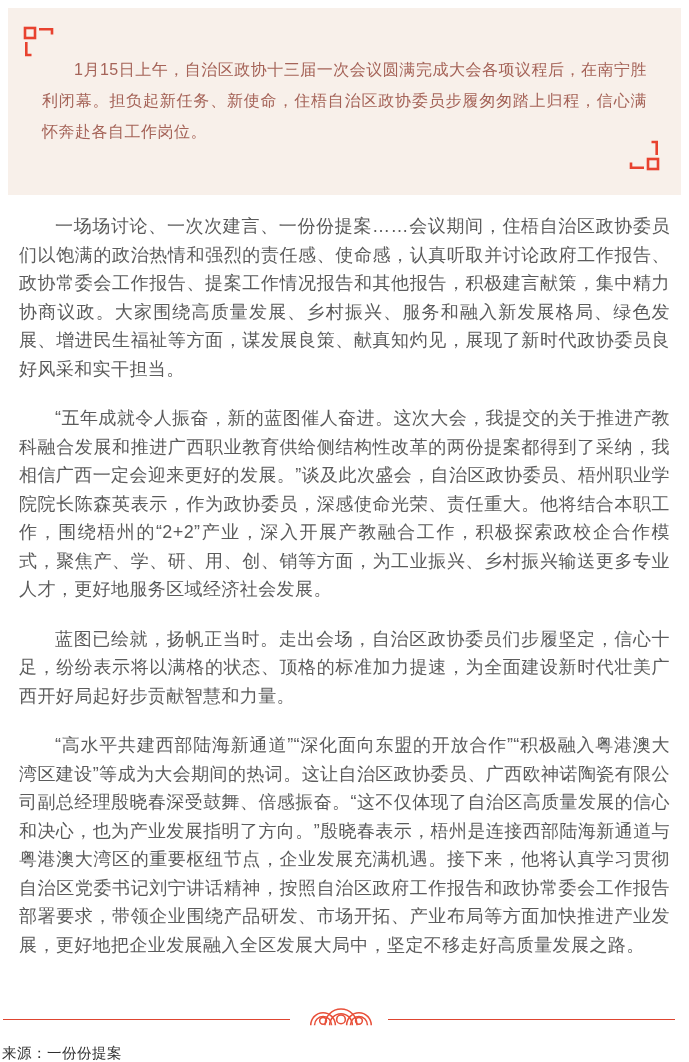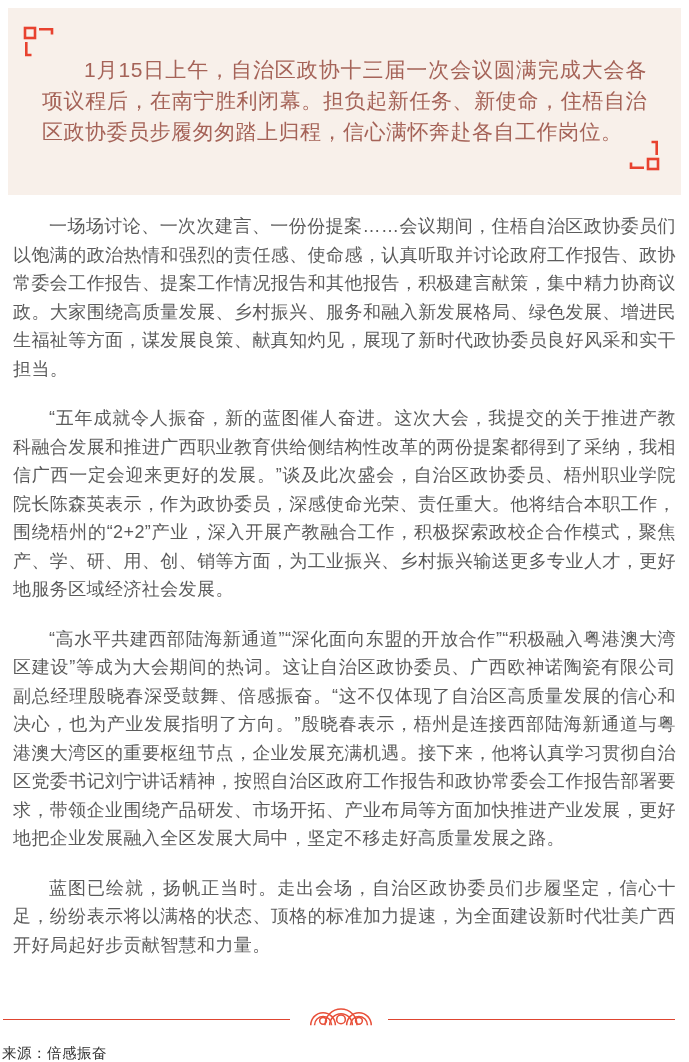--- a/index.html
+++ b/index.html
@@ -18,34 +18,34 @@
   
   .abstract-card {
     position: relative;
     margin: 8px 8px 0 8px;
     background: #f8f0ea;
     padding: 46px 34px 48px 34px;
     box-sizing: border-box;
   }
   .abstract-text {
     margin: 0;
-    font-size: 21px;
+    font-size: 16px;
     line-height: 31px;
     color: #a56358;
     text-indent: 2em;
     letter-spacing: 0.5px;
     text-align: justify;
   }
   .corner { position: absolute; width: 32px; height: 32px; }
   .corner.tl { left: 15px; top: 18px; }
   .corner.br { right: 21px; bottom: 24px; transform: rotate(180deg); }
   .corner svg { display: block; width: 100%; height: 100%; }
 
   
-  .article { padding: 0 13px; }
+  .article { padding: 0 19px; }
   .article p {
     margin: 21px 0;
     font-size: 18px;
     line-height: 28.5px;
     letter-spacing: 0.4px;
     color: #5b5b5b;
     text-indent: 2em;
     text-align: justify;
   }
   .article p:first-child { margin-top: 17px; }
@@ -96,22 +96,22 @@
         <rect x="2" y="2" width="10" height="10"></rect>
         <path d="M16 3.3 H29 V8.5"></path>
         <path d="M3.3 16 V29 H8.5"></path>
       </svg>
     </span>
   </section>
 
   <main class="article">
     <p>一场场讨论、一次次建言、一份份提案……会议期间，住梧自治区政协委员们以饱满的政治热情和强烈的责任感、使命感，认真听取并讨论政府工作报告、政协常委会工作报告、提案工作情况报告和其他报告，积极建言献策，集中精力协商议政。大家围绕高质量发展、乡村振兴、服务和融入新发展格局、绿色发展、增进民生福祉等方面，谋发展良策、献真知灼见，展现了新时代政协委员良好风采和实干担当。</p>
     <p>“五年成就令人振奋，新的蓝图催人奋进。这次大会，我提交的关于推进产教科融合发展和推进广西职业教育供给侧结构性改革的两份提案都得到了采纳，我相信广西一定会迎来更好的发展。”谈及此次盛会，自治区政协委员、梧州职业学院院长陈森英表示，作为政协委员，深感使命光荣、责任重大。他将结合本职工作，围绕梧州的“2+2”产业，深入开展产教融合工作，积极探索政校企合作模式，聚焦产、学、研、用、创、销等方面，为工业振兴、乡村振兴输送更多专业人才，更好地服务区域经济社会发展。</p>
+    <p>蓝图已绘就，扬帆正当时。走出会场，自治区政协委员们步履坚定，信心十足，纷纷表示将以满格的状态、顶格的标准加力提速，为全面建设新时代壮美广西开好局起好步贡献智慧和力量。</p>
     <p>“高水平共建西部陆海新通道”“深化面向东盟的开放合作”“积极融入粤港澳大湾区建设”等成为大会期间的热词。这让自治区政协委员、广西欧神诺陶瓷有限公司副总经理殷晓春深受鼓舞、倍感振奋。“这不仅体现了自治区高质量发展的信心和决心，也为产业发展指明了方向。”殷晓春表示，梧州是连接西部陆海新通道与粤港澳大湾区的重要枢纽节点，企业发展充满机遇。接下来，他将认真学习贯彻自治区党委书记刘宁讲话精神，按照自治区政府工作报告和政协常委会工作报告部署要求，带领企业围绕产品研发、市场开拓、产业布局等方面加快推进产业发展，更好地把企业发展融入全区发展大局中，坚定不移走好高质量发展之路。</p>
-    <p>蓝图已绘就，扬帆正当时。走出会场，自治区政协委员们步履坚定，信心十足，纷纷表示将以满格的状态、顶格的标准加力提速，为全面建设新时代壮美广西开好局起好步贡献智慧和力量。</p>
   </main>
 
   <div class="end-divider">
     <span class="rule left"></span>
     <span class="cloud">
       <svg viewBox="0 0 72 38" fill="none" stroke="#e8503a" stroke-width="1.6">
         <defs>
           <clipPath id="cl">
               <rect x="0" y="0" width="72" height="36.2"></rect>
             </clipPath>
@@ -125,15 +125,15 @@
           <circle cx="36" cy="36" r="12"></circle>
           <circle cx="17" cy="31.5" r="3.6"></circle>
           <circle cx="55" cy="31.5" r="3.6"></circle>
           <circle cx="36" cy="30" r="4.6"></circle>
         </g>
       </svg>
     </span>
     <span class="rule right"></span>
   </div>
 
-  <div class="source-line">来源：倍感振奋</div>
+  <div class="source-line">来源：一份份提案</div>
 
 </div>
 
 </body></html>

